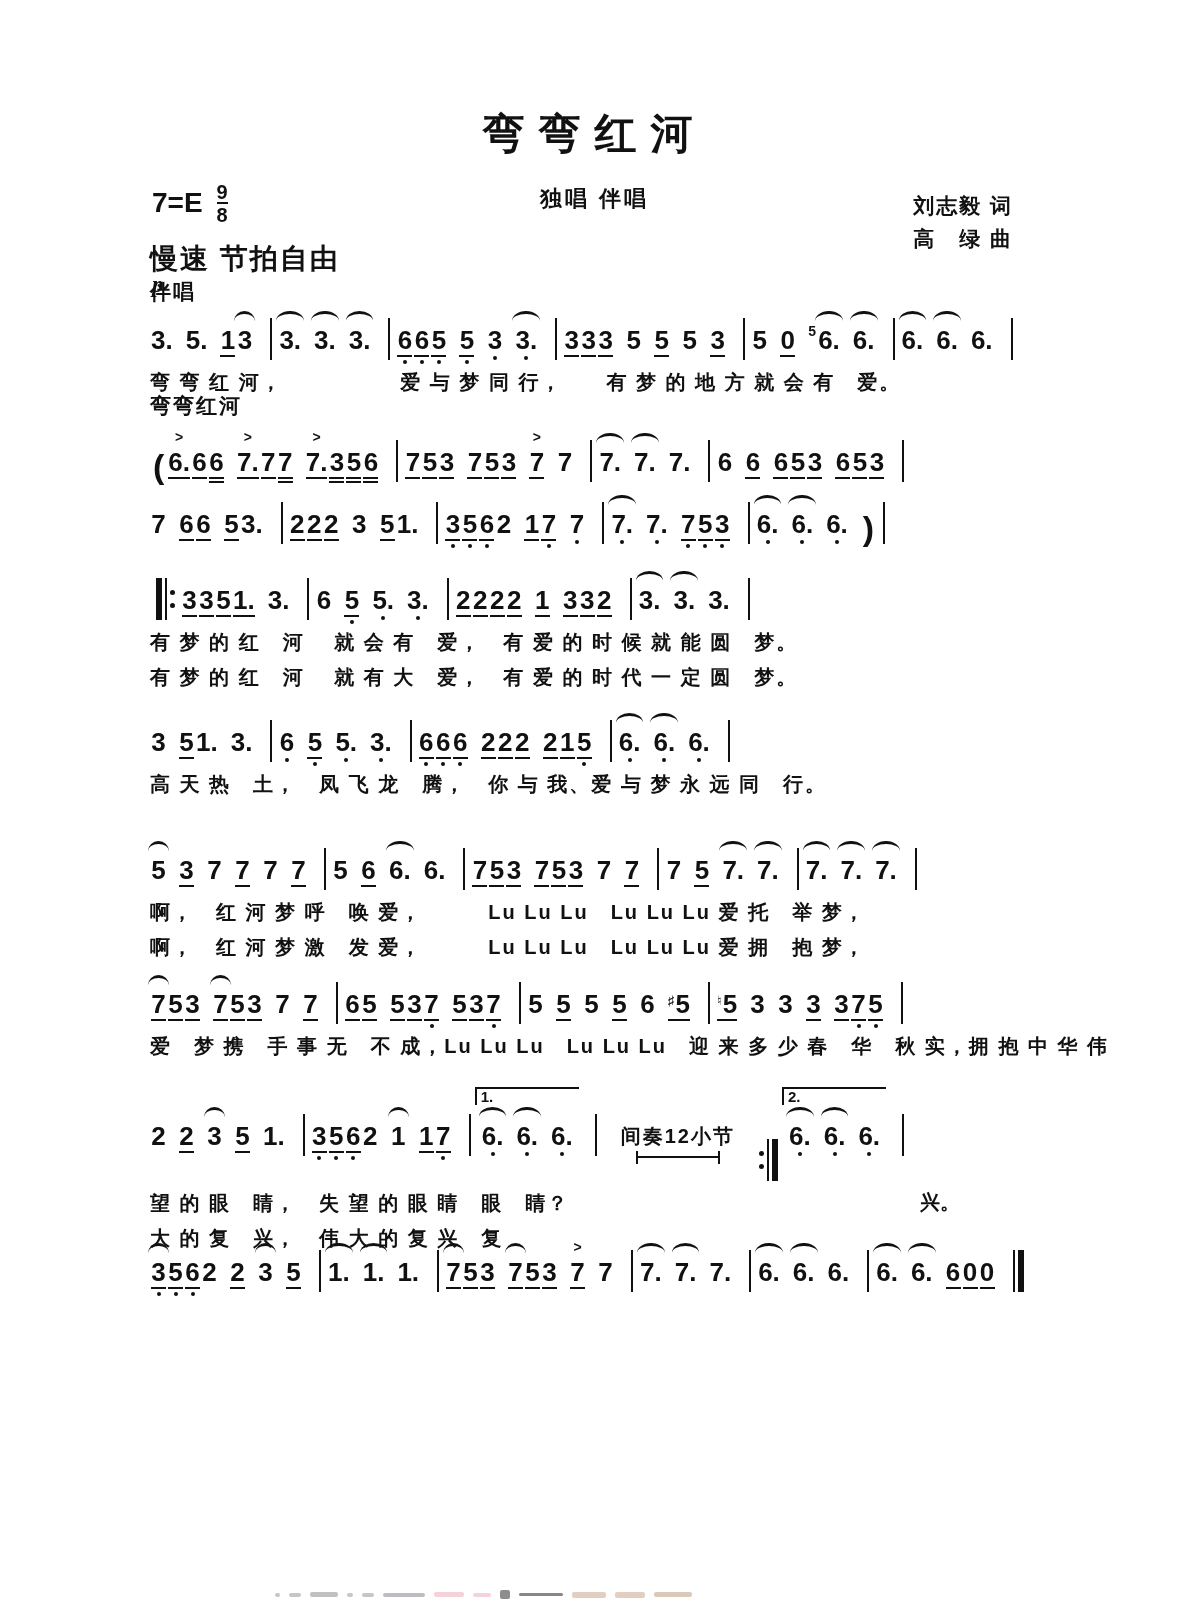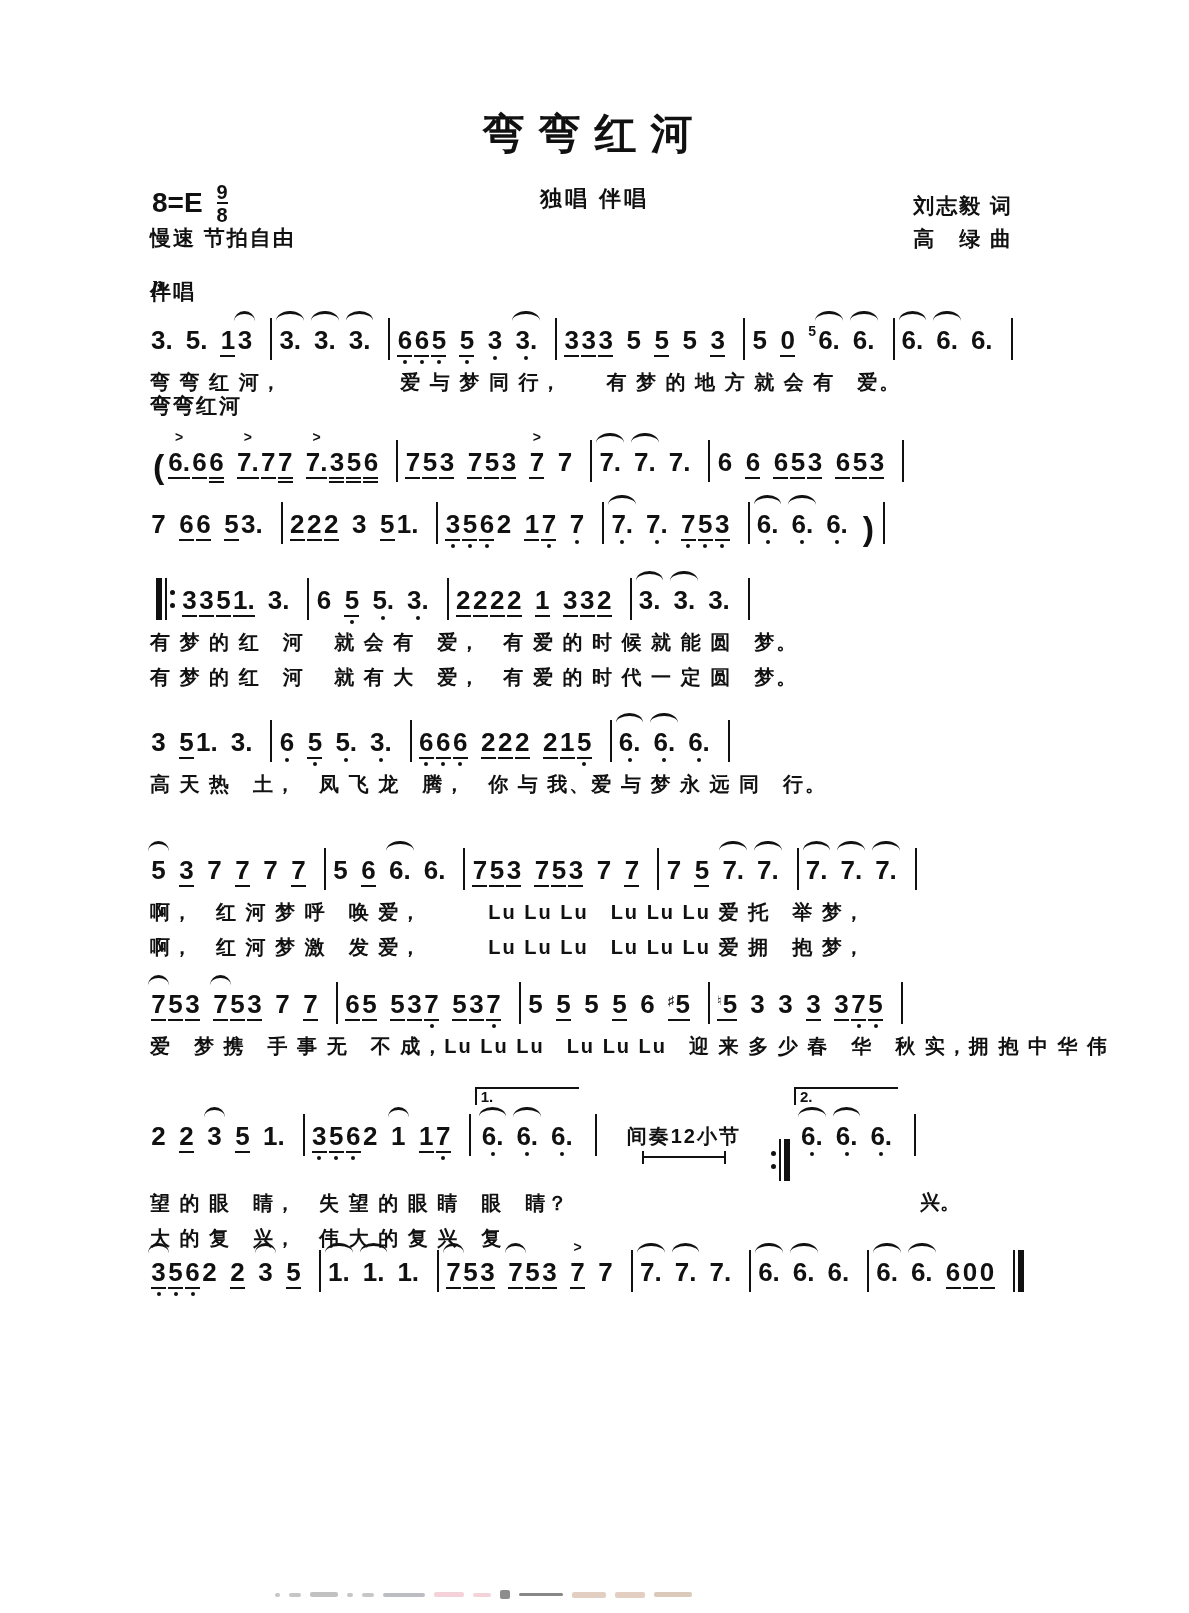--- a/index.html
+++ b/index.html
@@ -10,21 +10,21 @@
   font-size:42px;font-weight:bold;letter-spacing:14px}
 .subtitle{position:absolute;top:184px;left:0;width:100%;text-align:center;
   font-size:22px;font-weight:bold;letter-spacing:3px}
 .keysig{position:absolute;left:152px;top:182px;font-size:28px;font-weight:bold}
 .frac{display:inline-block;vertical-align:-10px;margin-left:14px;font-size:20px;
   line-height:1;text-align:center;font-weight:bold}
 .frac span{display:block}
 .frac .den{border-top:2px solid #111;padding-top:1px}
 .credits{position:absolute;right:176px;top:190px;font-size:21px;font-weight:bold;
   line-height:1.55;letter-spacing:2px;text-align:left}
-.tempo{position:absolute;left:150px;top:224px;font-size:21px;font-weight:bold;letter-spacing:2px}
+.tempo{position:absolute;left:150px;top:240px;font-size:28px;font-weight:bold;letter-spacing:2px}
 .partlabel{position:absolute;left:150px;top:278px;font-size:21px;font-weight:bold;letter-spacing:2px}
 .system{position:absolute;left:150px;width:930px;white-space:nowrap}
 .syslabel{font-size:21px;font-weight:bold;letter-spacing:2px}
 .dyn{font-family:"Liberation Serif","DejaVu Serif",serif;font-style:italic;
   font-weight:bold;font-size:23px;margin-left:2px}
 .noterow{padding-top:20px;line-height:1}
 .noterow.tall{padding-top:38px}
 .cell{display:inline-block;white-space:nowrap;margin-right:11px;vertical-align:baseline}
 .note{display:inline-block;position:relative;font-size:26px;font-weight:bold;
   min-width:17px;padding:0 1px;text-align:center;vertical-align:baseline}
@@ -40,37 +40,37 @@
 .bargrp{display:inline-flex;align-items:center;gap:3px;vertical-align:-11px;margin:0 6px;height:42px}
 .bargrp .thin{width:2px;height:42px;background:#111}
 .bargrp .thick{width:6px;height:42px;background:#111}
 .bdots{display:inline-flex;flex-direction:column;gap:8px}
 .bdots i{width:5px;height:5px;border-radius:50%;background:#111;display:block}
 .paren{font-size:34px;font-weight:bold;vertical-align:-7px;margin:0 3px}
 .volta{display:inline-block;position:relative;padding:0 4px}
 .volta::before{content:"";position:absolute;left:-2px;right:10px;top:-36px;height:16px;
   border-top:2px solid #111;border-left:2px solid #111}
 .vnum{position:absolute;top:-34px;left:4px;font-size:15px;font-weight:bold}
-.interlude{display:inline-flex;flex-direction:column;align-items:center;margin:0 24px;vertical-align:2px}
+.interlude{display:inline-flex;flex-direction:column;align-items:center;margin:0 18px;vertical-align:2px}
 .ilabel{font-size:20px;font-weight:bold;letter-spacing:2px;margin-bottom:5px}
 .ibeam{width:84px;height:13px;border-left:2px solid #111;border-right:2px solid #111;position:relative}
 .ibeam::after{content:"";position:absolute;left:0;right:0;top:5px;height:2px;background:#111}
 .lyr{font-size:20px;font-weight:bold;margin-top:9px;letter-spacing:2px;white-space:pre;line-height:1.3}
 .lyrright{position:absolute;right:120px;font-size:20px;font-weight:bold}
 .watermark{position:absolute;left:275px;bottom:14px;display:flex;align-items:center;gap:9px;opacity:.5}
 .watermark i{display:block;border-radius:2px}
 </style>
 </head>
 <body>
 
 <div class="page">
   <div class="title">弯弯红河</div>
   <div class="subtitle">独唱 伴唱</div>
 
-  <div class="keysig"><span>8=E</span><span class="frac"><span class="num">9</span><span class="den">8</span></span>
+  <div class="keysig"><span>7=E</span><span class="frac"><span class="num">9</span><span class="den">8</span></span>
   </div>
 
   <div class="credits">
     <div>刘志毅 词</div>
     <div>高　绿 曲</div>
   </div>
 
   <div class="tempo">慢速 节拍自由</div>
   <div class="partlabel">伴唱</div>
 

